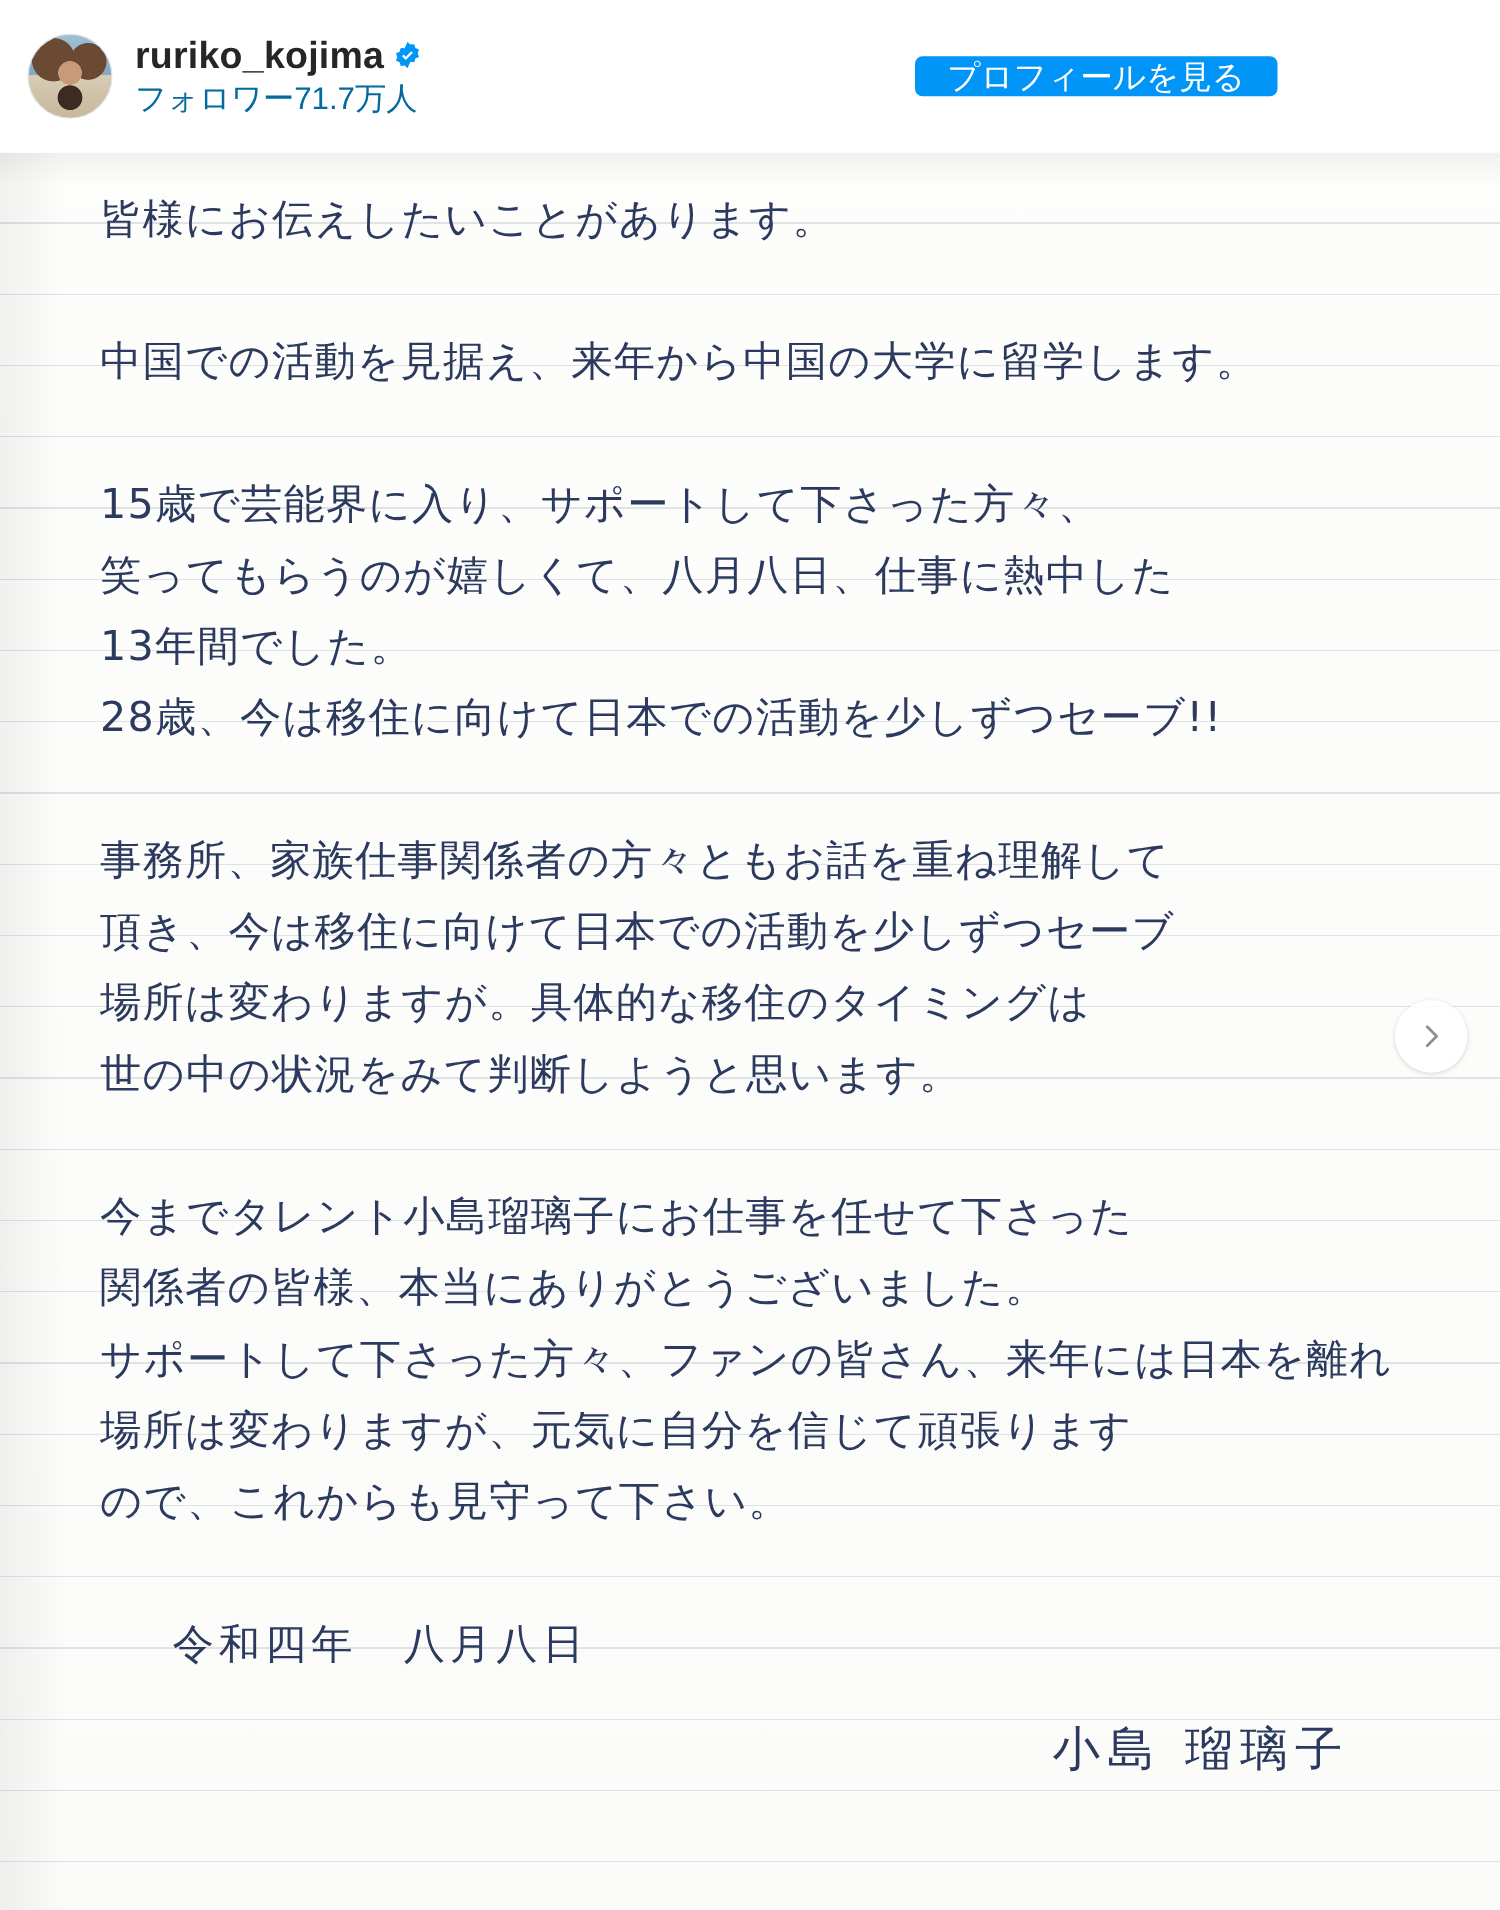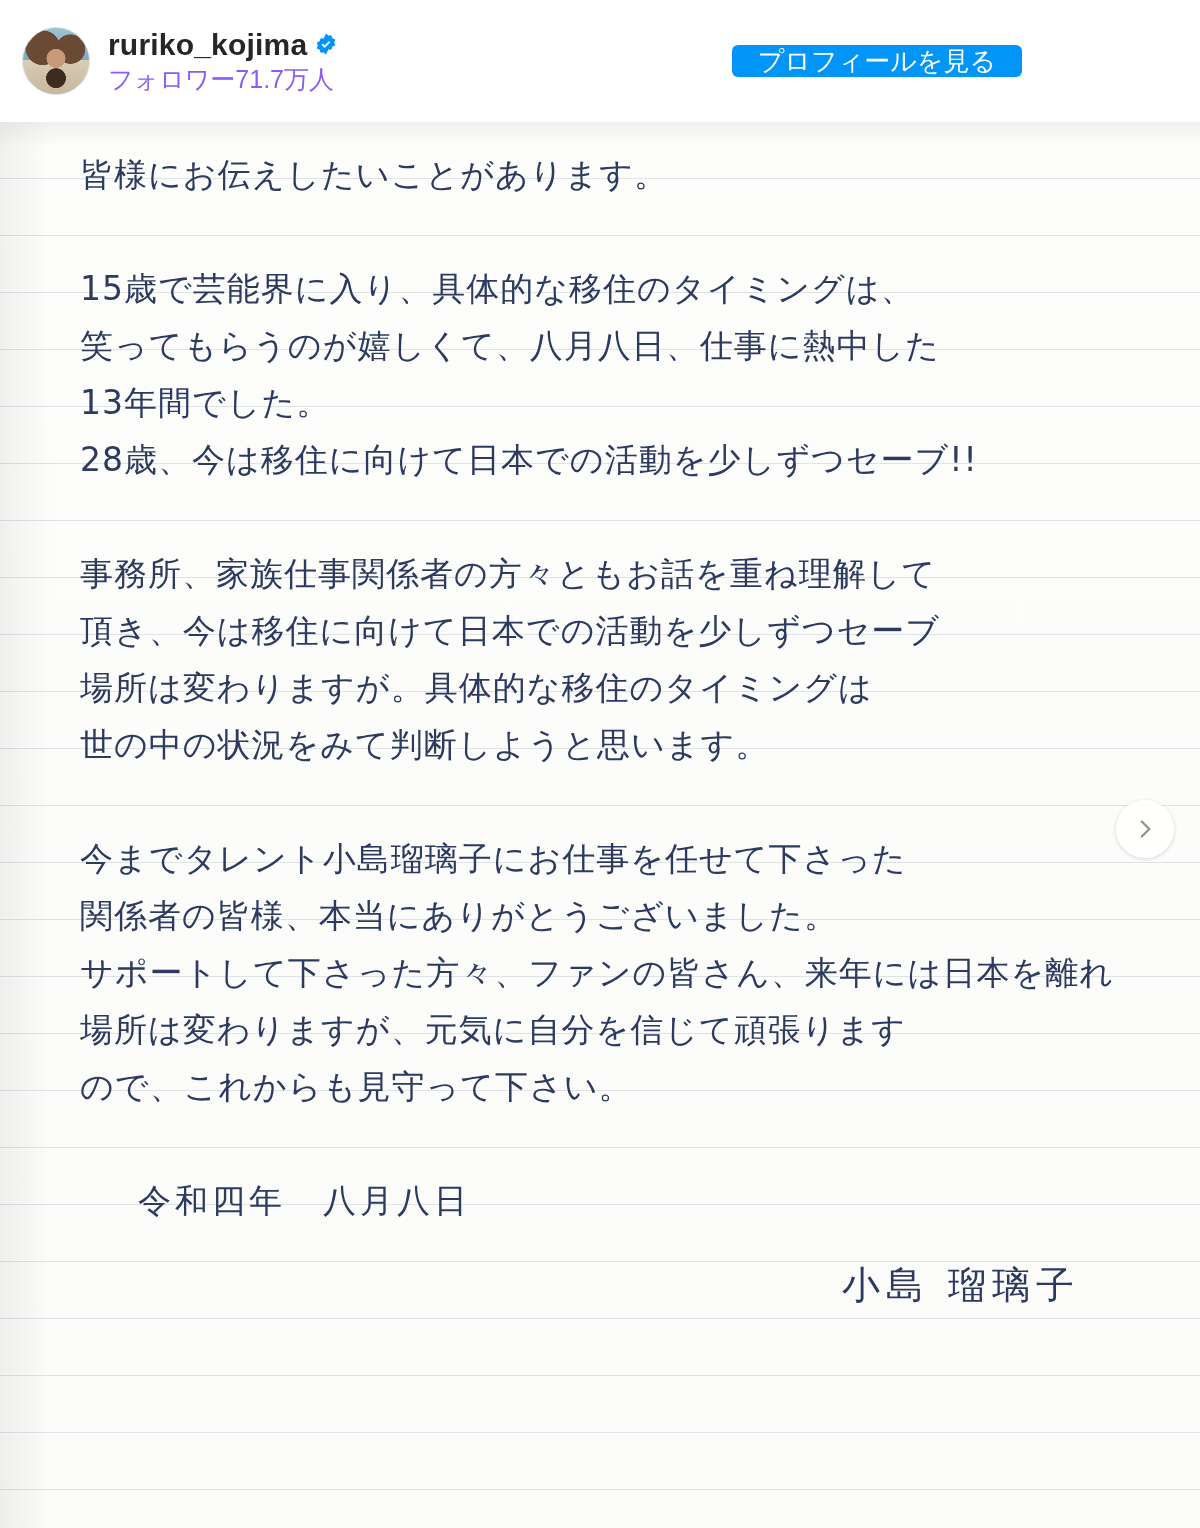--- a/index.html
+++ b/index.html
@@ -77,21 +77,21 @@
     line-height: 1.05;
   }
   .verified-badge {
     width: 24px;
     height: 24px;
     flex: 0 0 auto;
     display: inline-block;
   }
   .followers {
     font-size: 25px;
-    color: #8b5cf6;
+    color: #0369a1;
     margin-top: 6px;
     line-height: 1.1;
   }
   .profile-btn {
     flex: 0 0 auto;
     background: #0095f6;
     color: #ffffff;
     border: none;
     border-radius: 6px;
     font-size: 26px;
@@ -217,23 +217,26 @@
     <div class="letter-paper"></div>
     <div class="paper-shadow-left"></div>
     <div class="paper-shadow-top"></div>
 
     <div class="letter-body">
 
       <div class="para">
         <div class="line">皆様にお伝えしたいことがあります。</div>
       </div>
 
-
-      <div class="para">
-        <div class="line">15歳で芸能界に入り、具体的な移住のタイミングは、</div>
+      <div class="para">
+        <div class="line">中国での活動を見据え、来年から中国の大学に留学します。</div>
+      </div>
+
+      <div class="para">
+        <div class="line">15歳で芸能界に入り、サポートして下さった方々、</div>
         <div class="line">笑ってもらうのが嬉しくて、八月八日、仕事に熱中した</div>
         <div class="line">13年間でした。</div>
         <div class="line">28歳、今は移住に向けて日本での活動を少しずつセーブ!!</div>
       </div>
 
       <div class="para">
         <div class="line">事務所、家族仕事関係者の方々ともお話を重ね理解して</div>
         <div class="line">頂き、今は移住に向けて日本での活動を少しずつセーブ</div>
         <div class="line">場所は変わりますが。具体的な移住のタイミングは</div>
         <div class="line">世の中の状況をみて判断しようと思います。</div>

